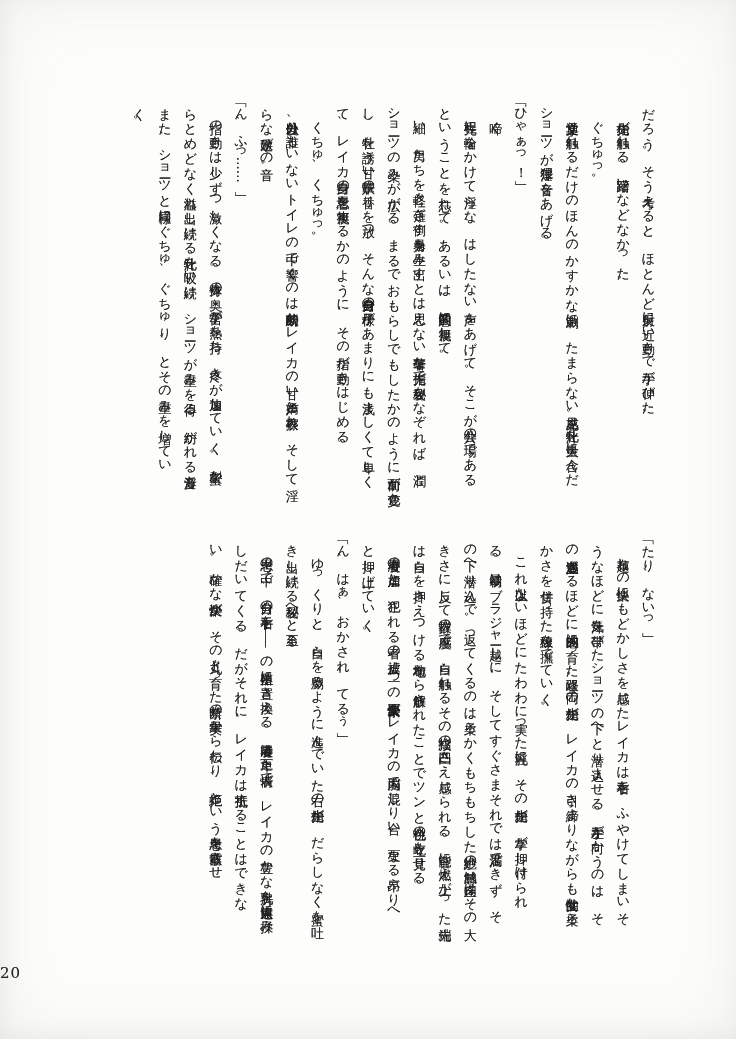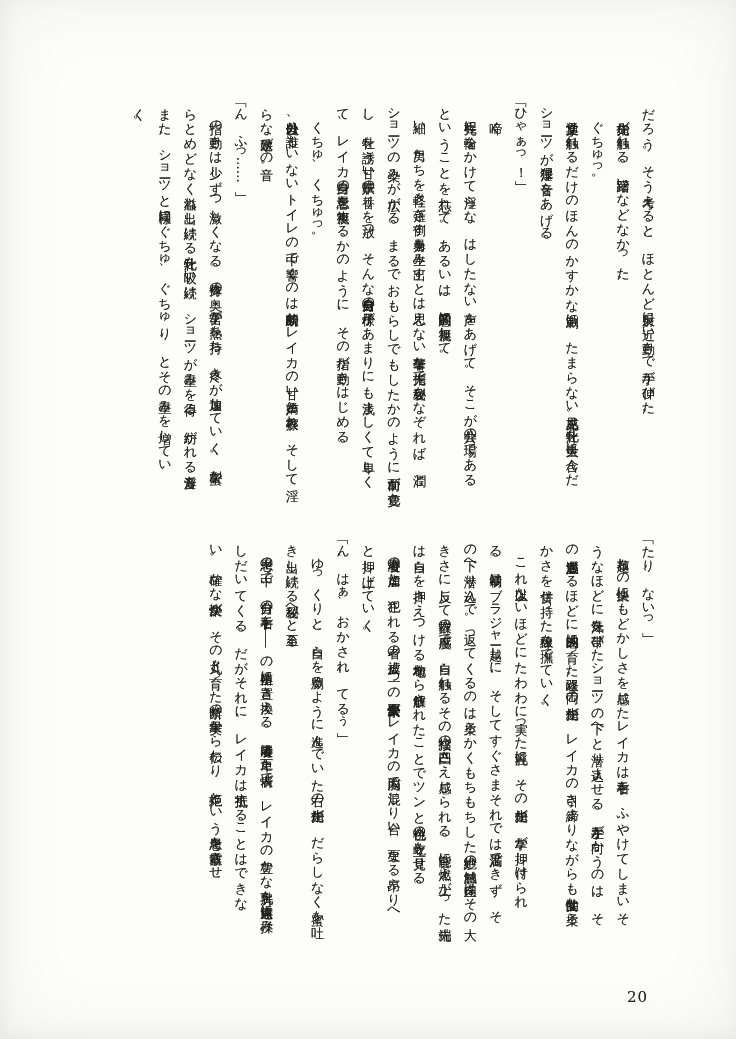--- a/index.html
+++ b/index.html
@@ -30,23 +30,23 @@
     word-break: normal;
     color: #1e1e1e;
     text-shadow: 0 0 0.4px rgba(40,40,40,0.55);
   }
   .vblock p { margin: 0; }
   .vblock p.indent { text-indent: 1em; }
   .upper { top: 99px;  height: 390px; }
   .lower { top: 536px; height: 390px; }
   .pagenum {
     position: absolute;
-    top: 988px; left: 0;
+    top: 964px; left: 0;
     width: 648px;
-    text-align: right;
+    text-align: left;
     font-size: 15px;
     letter-spacing: 1px;
     color: #262626;
     text-shadow: 0 0 0.4px rgba(40,40,40,0.5);
   }
 </style>
 </head>
 <body>
 
 <div class="page">

